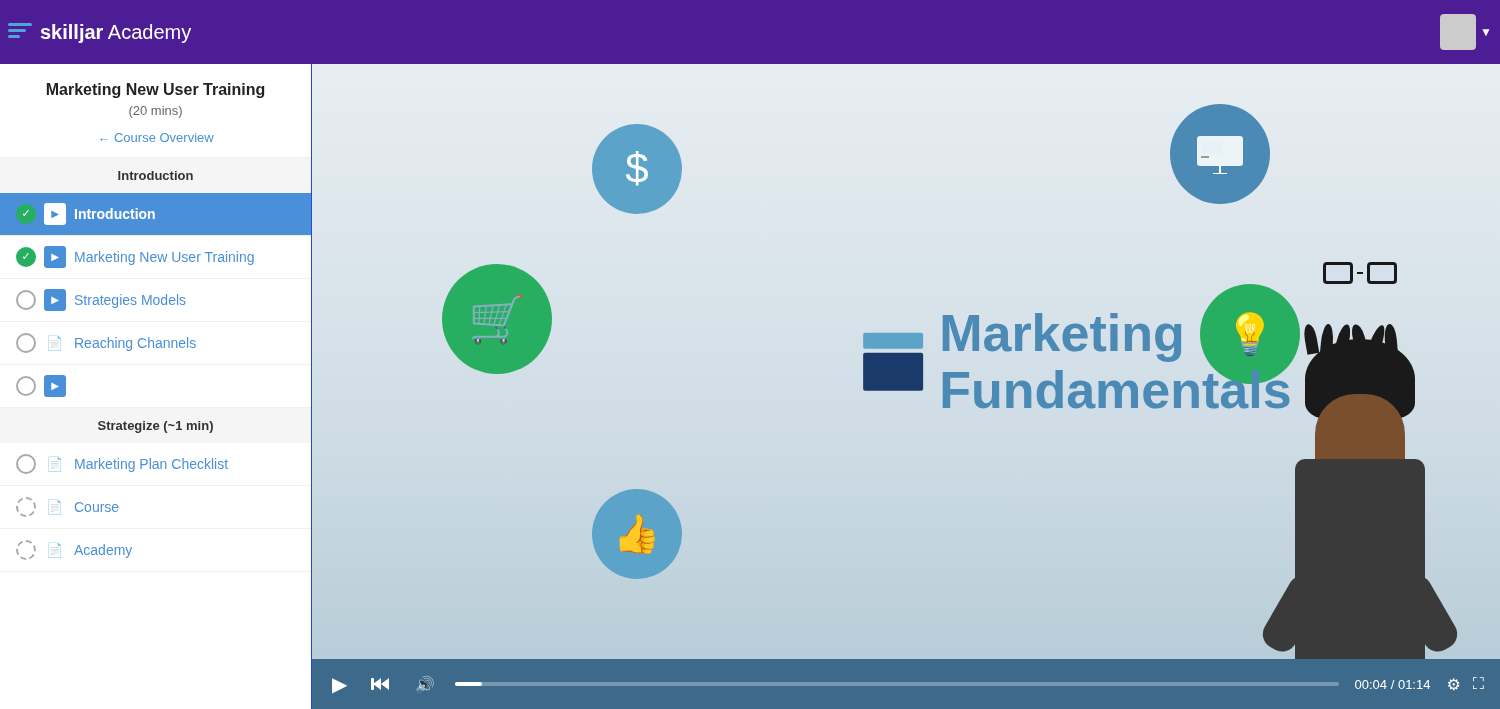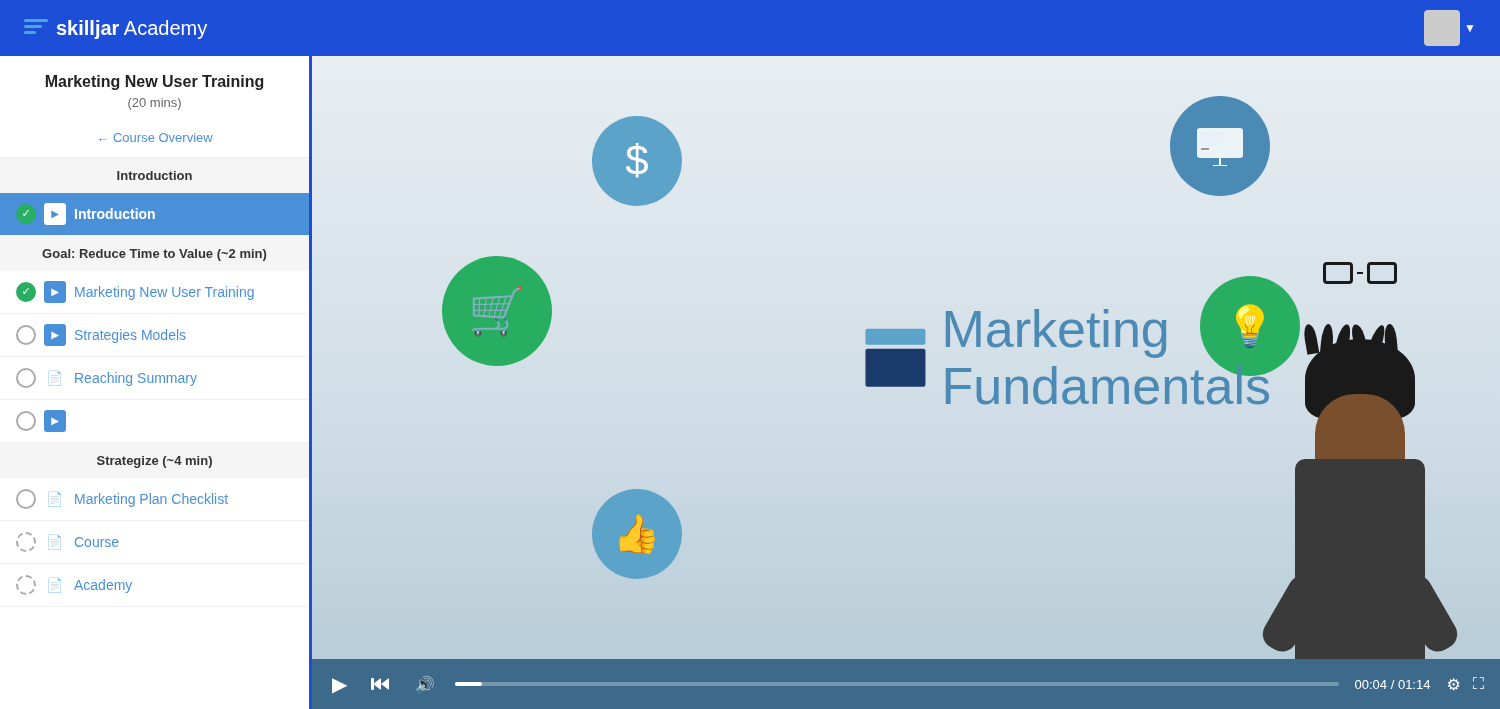--- a/index.html
+++ b/index.html
@@ -1,25 +1,25 @@
 <!DOCTYPE html>
 <html><head>
   <meta charset="utf-8">
   <style>
     * { box-sizing: border-box; margin: 0; padding: 0; }
     body { font-family: -apple-system, BlinkMacSystemFont, 'Segoe UI', sans-serif; display: flex; flex-direction: column; height: 709px; overflow: hidden; }
 
     
     .header {
-      background: #1d4ed8;
-      height: 56px;
+      background: #4c1d95;
+      height: 64px;
       display: flex;
       align-items: center;
       justify-content: space-between;
-      padding: 0 24px;
+      padding: 0 8px;
       flex-shrink: 0;
     }
     .header-logo {
       display: flex;
       align-items: center;
       gap: 8px;
       color: white;
       font-size: 20px;
       font-weight: 300;
     }
@@ -62,21 +62,21 @@
     .main {
       display: flex;
       flex: 1;
       overflow: hidden;
     }
 
     
     .sidebar {
       width: 312px;
       background: #fff;
-      border-right: 3px solid #1d4ed8;
+      border-right: 1px solid #1d4ed8;
       overflow-y: auto;
       flex-shrink: 0;
       position: relative;
     }
     .sidebar-header {
       padding: 16px 16px 8px;
       text-align: center;
       border-bottom: 1px solid #eee;
     }
     .sidebar-title {
@@ -88,21 +88,21 @@
     .sidebar-duration {
       font-size: 13px;
       color: #666;
       margin-top: 2px;
     }
     .sidebar-course-link {
       display: block;
       color: #4a90d9;
       font-size: 13px;
       text-decoration: none;
-      margin-top: 20px;
+      margin-top: 12px;
       margin-bottom: 4px;
     }
     .sidebar-course-link:before {
       content: '← ';
     }
 
     
     .section-header {
       background: #f5f5f5;
       padding: 10px 16px;
@@ -234,21 +234,21 @@
     }
     .mf-logo-bottom {
       width: 60px;
       height: 38px;
       background: #1a3a6b;
       border-radius: 2px;
     }
     .mf-text {
       color: #4a8ab5;
       font-size: 52px;
-      font-weight: 400;
+      font-weight: 700;
       line-height: 1.1;
     }
 
     
     .float-icon {
       position: absolute;
       border-radius: 50%;
       display: flex;
       align-items: center;
       justify-content: center;
@@ -480,21 +480,20 @@
     <div class="section-header">Introduction</div>
 
     <div class="sidebar-item active">
       <div class="item-check">
         <div class="check-circle-filled">✓</div>
       </div>
       <div class="item-type-icon video-icon white">▶</div>
       <span class="item-label">Introduction</span>
     </div>
 
-    <div class="section-header">Goal: Reduce Time to Value (~2 min)</div>
 
     <div class="sidebar-item">
       <div class="item-check">
         <div class="check-circle-filled">✓</div>
       </div>
       <div class="item-type-icon video-icon">▶</div>
       <span class="item-label">Marketing New User Training</span>
     </div>
 
 
@@ -504,31 +503,31 @@
       </div>
       <div class="item-type-icon video-icon">▶</div>
       <span class="item-label">Strategies Models</span>
     </div>
 
     <div class="sidebar-item">
       <div class="item-check">
         <div class="check-circle-empty"></div>
       </div>
       <div class="item-type-icon doc-icon">📄</div>
-      <span class="item-label">Reaching Summary</span>
+      <span class="item-label">Reaching Channels</span>
     </div>
 
     <div class="sidebar-item">
       <div class="item-check">
         <div class="check-circle-empty"></div>
       </div>
       <div class="item-type-icon video-icon">▶</div>
     </div>
 
-    <div class="section-header">Strategize (~4 min)</div>
+    <div class="section-header">Strategize (~1 min)</div>
 
     <div class="sidebar-item">
       <div class="item-check">
         <div class="check-circle-empty"></div>
       </div>
       <div class="item-type-icon doc-icon">📄</div>
       <span class="item-label">Marketing Plan Checklist</span>
     </div>
 
     <div class="sidebar-item">

